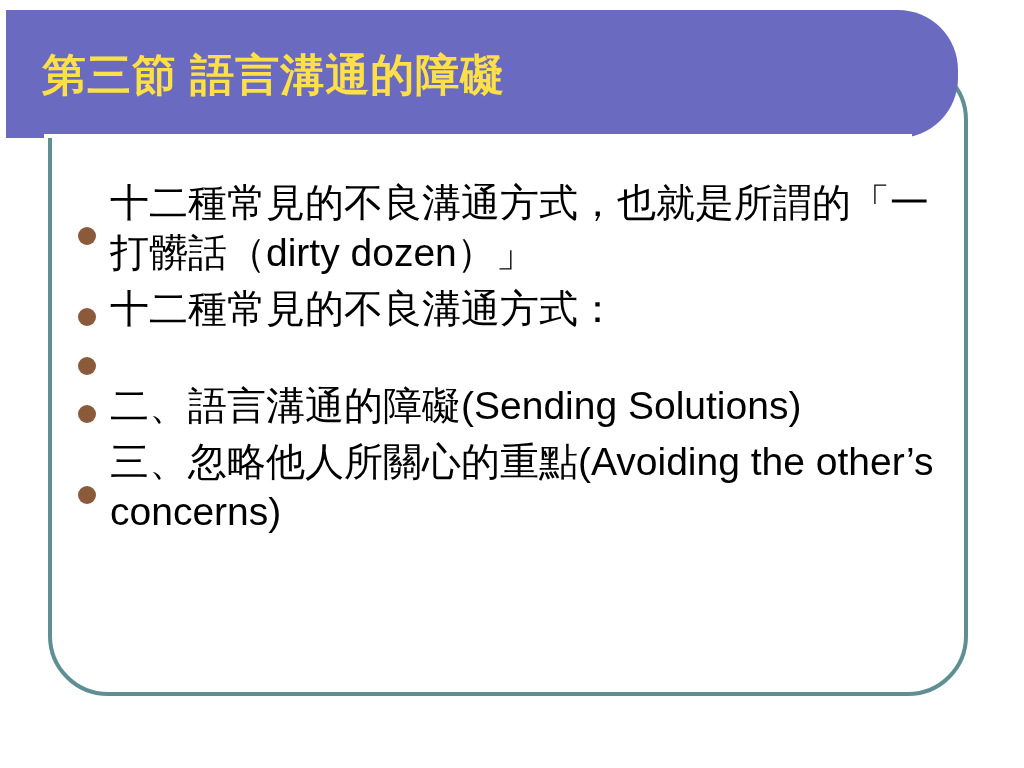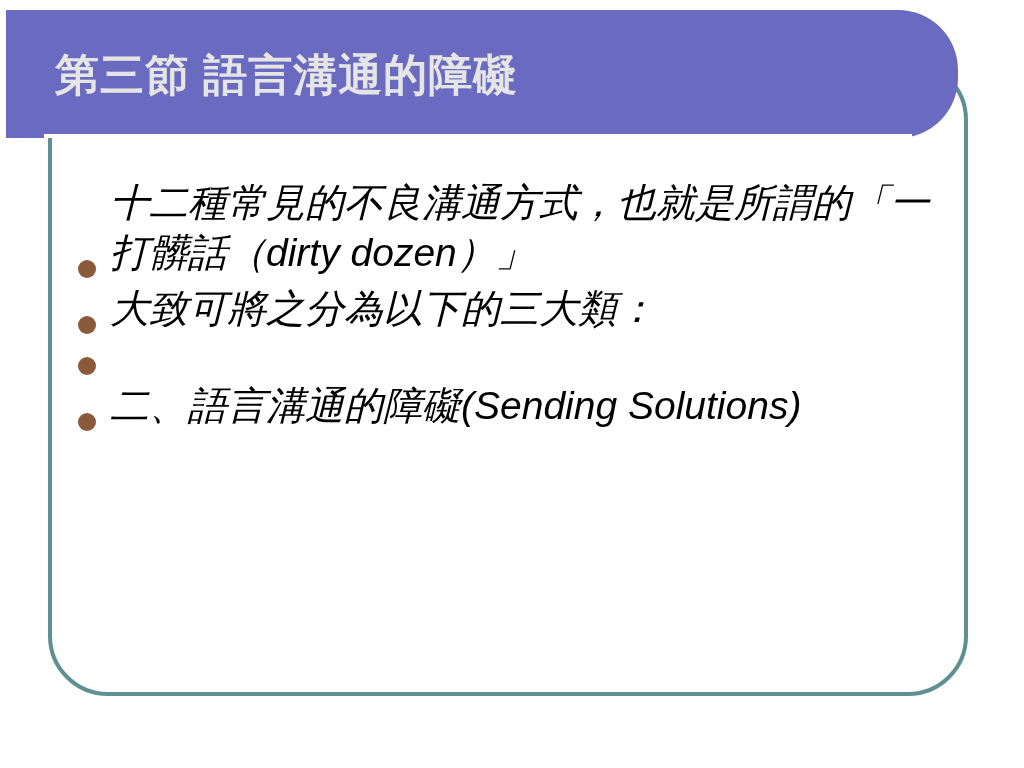--- a/index.html
+++ b/index.html
@@ -25,25 +25,25 @@
     left: 6px;
     top: 10px;
     width: 952px;
     height: 128px;
     background: #6a6ac0;
     border-radius: 0 60px 60px 0;
     box-sizing: border-box;
   }
   .title-text {
     position: absolute;
-    left: 49px;
+    left: 36px;
     top: 36px;
     font-size: 44px;
     font-weight: bold;
-    color: #e5e5e5;
+    color: #fde047;
     letter-spacing: 1px;
     white-space: nowrap;
   }
   
   .body-frame {
     position: absolute;
     left: 48px;
     top: 60px;
     width: 920px;
     height: 636px;
@@ -67,23 +67,22 @@
 
   .content {
     position: absolute;
     left: 78px;
     top: 178px;
     width: 880px;
     z-index: 4;
   }
   .bullet-row {
     display: flex;
-    align-items: flex-end;
+    align-items: center;
     margin-bottom: 6px;
-    font-style: italic;
   }
   .bullet-dot {
     flex: 0 0 auto;
     width: 18px;
     height: 18px;
     border-radius: 50%;
     background: #8a5a3b;
     margin-top: 17px;
     margin-right: 14px;
   }
@@ -111,27 +110,31 @@
 
   <div class="content">
 
     <div class="bullet-row row-1">
       <span class="bullet-dot"></span>
       <span class="bullet-text">十二種常見的不良溝通方式，也就是所謂的「一打髒話（dirty dozen）」</span>
     </div>
 
     <div class="bullet-row row-2">
       <span class="bullet-dot"></span>
-      <span class="bullet-text">大致可將之分為以下的三大類：</span>
+      <span class="bullet-text">十二種常見的不良溝通方式：</span>
     </div>
 
     <div class="bullet-row row-3">
       <span class="bullet-dot"></span>
     </div>
 
     <div class="bullet-row row-4">
       <span class="bullet-dot"></span>
       <span class="bullet-text">二、語言溝通的障礙(Sending Solutions)</span>
     </div>
 
+    <div class="bullet-row row-5">
+      <span class="bullet-dot"></span>
+      <span class="bullet-text">三、忽略他人所關心的重點(Avoiding the other’s concerns)</span>
+    </div>
 
   </div>
 </div>
 
 </body></html>

